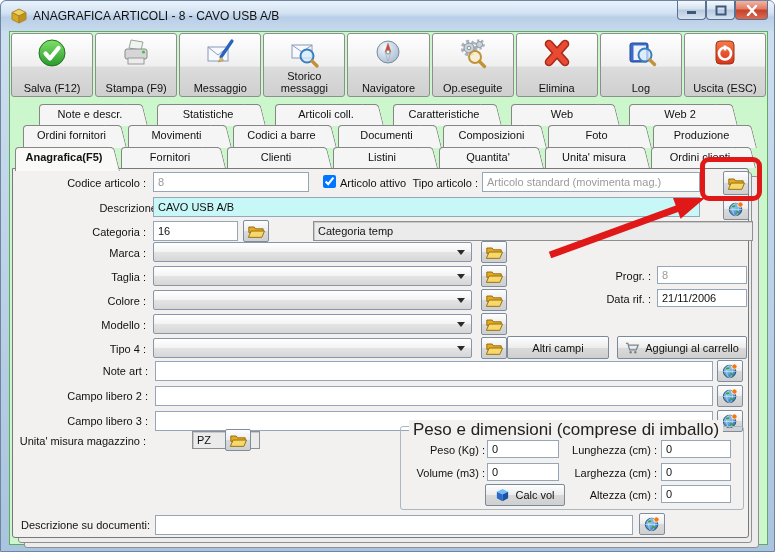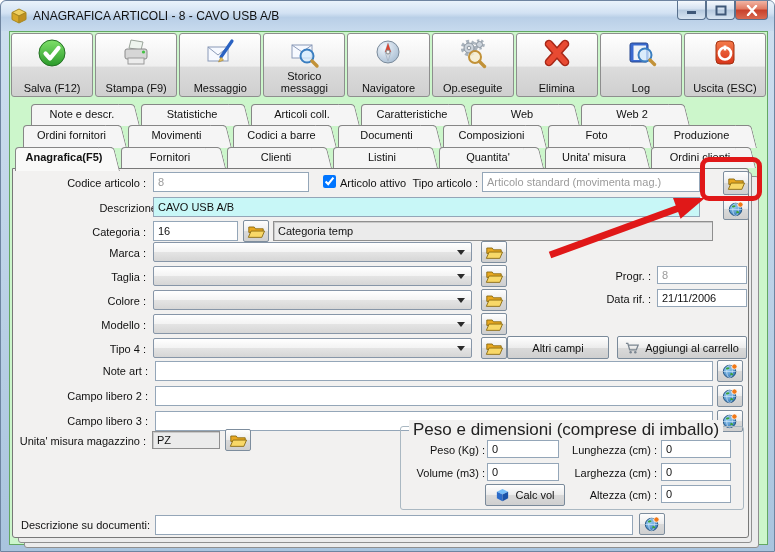--- a/index.html
+++ b/index.html
@@ -17,42 +17,42 @@
   .toolbar{position:absolute;left:10px;top:32px;width:755px;height:64px;display:flex;gap:2px;}
   .tbtn{flex:1;border:1px solid #8e8e8e;border-radius:3px;box-sizing:border-box;
         background:linear-gradient(#ffffff,#efefef 52%,#dcdcdc 53%,#cfcfcf);
         display:flex;flex-direction:column;align-items:center;padding:2px 1px;cursor:default;}
   .ticon{width:32px;height:32px;margin:1px auto auto auto;}
   .tlbl{font-size:11px;line-height:12px;text-align:center;color:#111;margin-top:auto;}
   .content{position:absolute;left:8px;top:30px;width:759px;height:514px;background:#ccf6cb;
            border:1px solid #63a863;box-sizing:border-box;}
   .tabrow{position:absolute;display:flex;}
   .tab{position:relative;cursor:default;}
-  .r1 .tab{width:110px;height:22px;}
+  .r1 .tab{width:110px;height:22px;margin-left:8px;}
   .r2 .tab{width:105px;height:23px;}
   .r3 .tab{width:106px;height:21px;}
   .r3 .tab.active{height:24px;z-index:9;}
   .tab-bg{display:block;position:absolute;left:0;right:9px;top:0;bottom:0;background:#f5f5f5;
           border:1px solid #868686;border-bottom:none;border-radius:4px 0 0 0;}
   .tab-sl{display:block;position:absolute;right:1px;top:0;bottom:0;width:15px;background:#f5f5f5;
           border:1px solid #868686;border-left:none;border-bottom:none;border-radius:0 4px 0 0;
           transform:skewX(14deg);transform-origin:100% 100%;}
   .tab.active .tab-bg,.tab.active .tab-sl{background:#f9f9f8;}
   .tab-lbl{position:relative;display:block;text-align:center;font-size:11px;color:#111;padding:4px 10px 0 2px;
            white-space:nowrap;overflow:hidden;}
   .tab.active .tab-lbl{font-weight:bold;}
   .pedge{position:absolute;background:#ececec;border:1px solid #8f8f8f;border-radius:3px;box-sizing:border-box;}
   .panel{position:absolute;left:11px;top:167px;width:737px;height:370px;background:#f2f1f0;
          border:1px solid #787878;border-radius:0 3px 3px 3px;box-sizing:border-box;z-index:1;}
   .flabel{position:absolute;font-size:11px;color:#111;text-align:right;height:14px;line-height:14px;white-space:nowrap;}
   .tfield{position:absolute;box-sizing:border-box;background:#fff;border:1px solid #94a6b8;
           font-family:"Liberation Sans",sans-serif;font-size:11px;padding:1px 4px;color:#111;}
   .ro{color:#9b9b9b;}
   .num{text-align:left;}
-  .sunken{background:#ebebeb;border:1px solid #8f8f8f;box-shadow:inset 1px 1px 0 #c9c9c9;}
+  .sunken{background:#ebebeb;border:1px solid #8f8f8f;box-shadow:inset 1px 1px 0 #c9c9c9;margin-left:40px;}
   .cyan{background:#c8f7f7;}
   .combo{position:absolute;box-sizing:border-box;border:1px solid #8796a8;border-radius:2px;
          background:linear-gradient(#ffffff,#f3f3f3 50%,#e4e4e4 51%,#d6d6d6);}
   .arr{position:absolute;right:6px;top:50%;margin-top:-2px;width:0;height:0;
        border:4px solid transparent;border-top:5px solid #2b2b2b;}
   .ibtn{position:absolute;box-sizing:border-box;border:1px solid #7d8d9d;border-radius:2px;
         background:linear-gradient(#fefefe,#ececec 50%,#dadada 51%,#cfcfcf);
         display:flex;align-items:center;justify-content:center;cursor:default;}
   .btn{position:absolute;box-sizing:border-box;border:1px solid #7a8a9a;border-radius:2px;
        background:linear-gradient(#fefefe,#ececec 50%,#dadada 51%,#cfcfcf);

